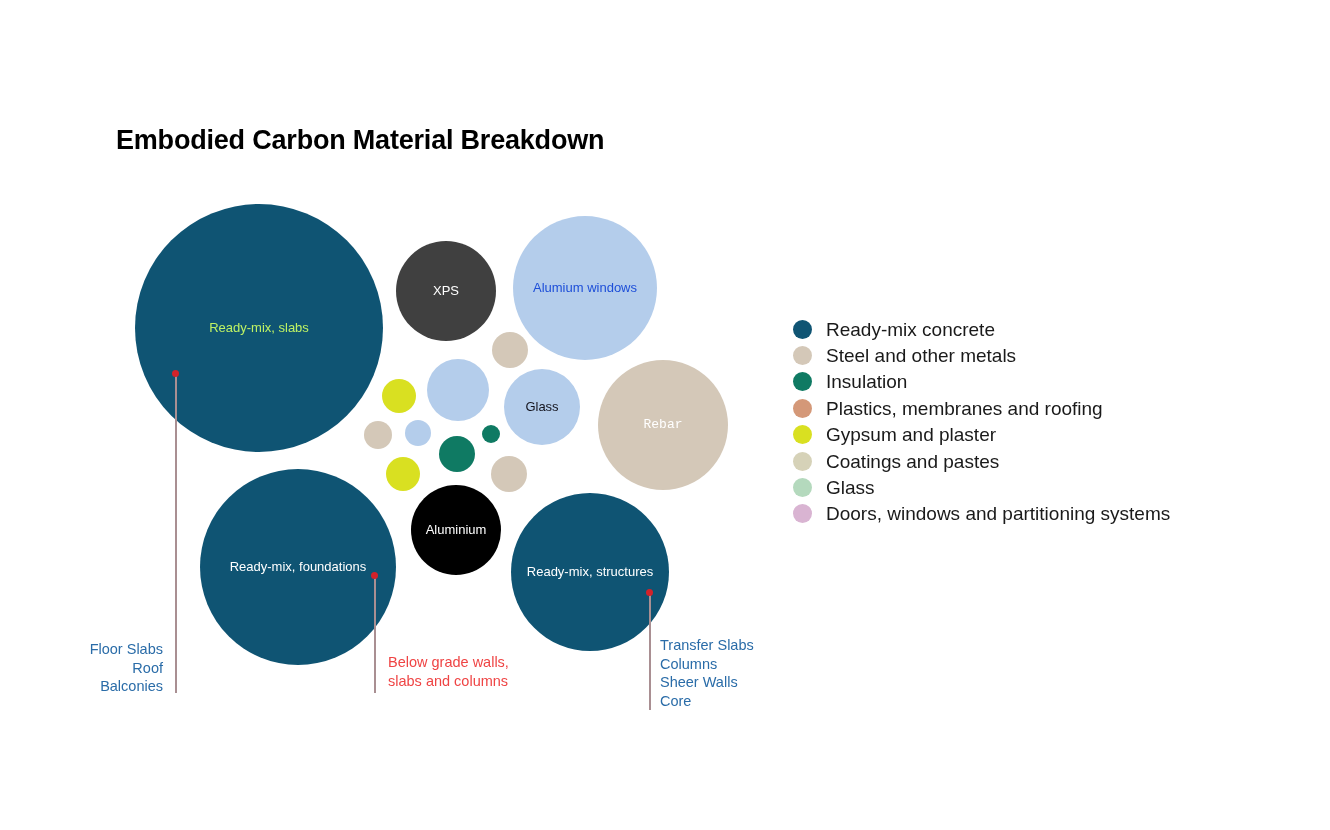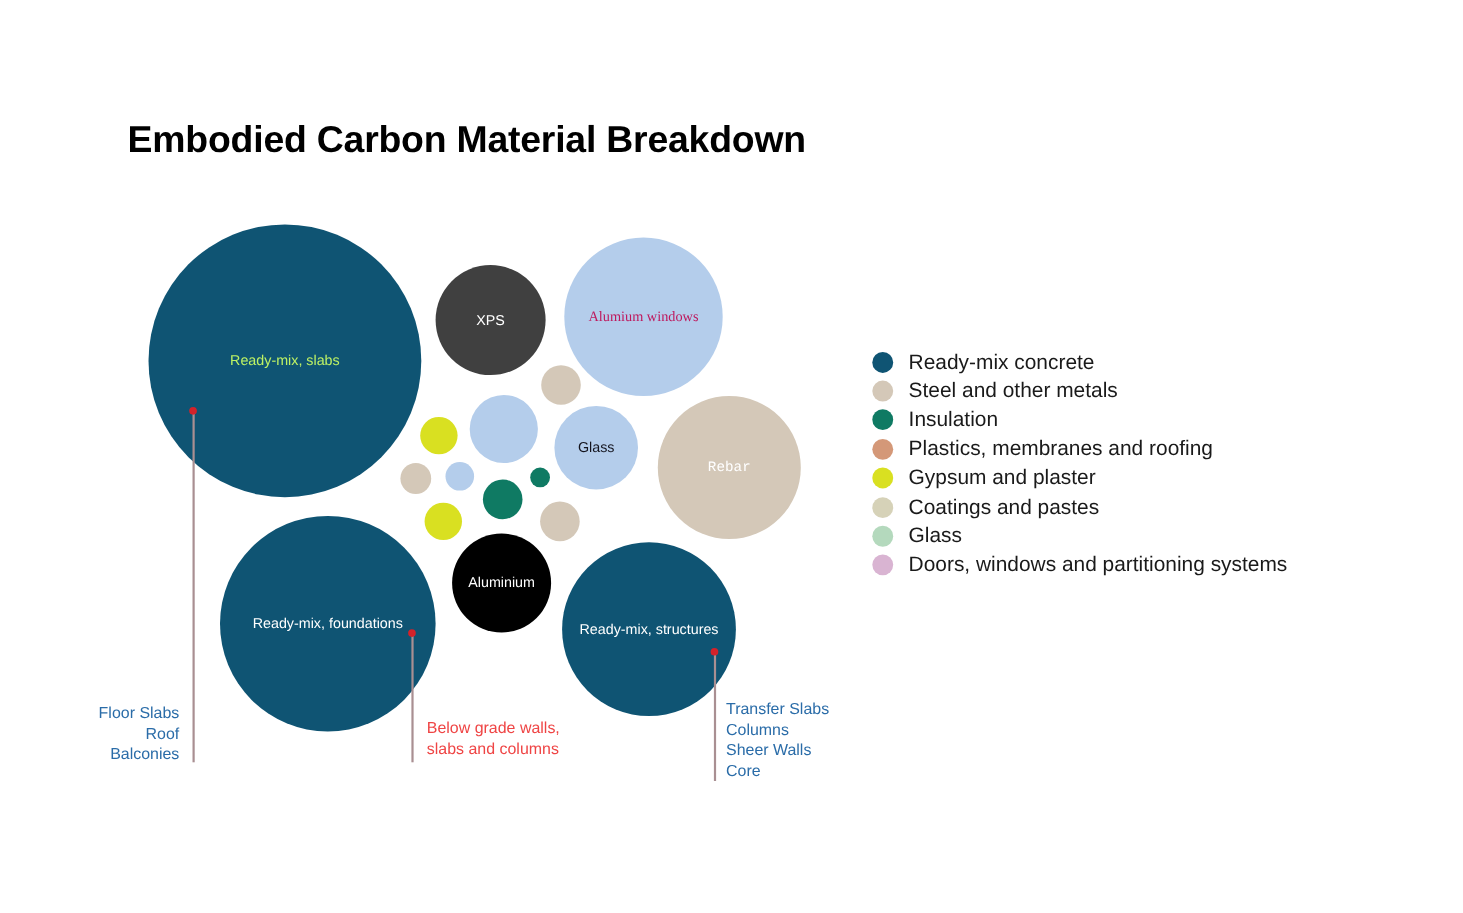--- a/index.html
+++ b/index.html
@@ -18,22 +18,22 @@
   #stage {
     position: absolute;
     left: 0; top: 0;
     width: 1330px;
     height: 830px;
     background: #ffffff;
   }
   #chart-title {
     position: absolute;
     left: 116px;
-    top: 108px;
-    font-size: 34px;
+    top: 125px;
+    font-size: 27px;
     font-weight: bold;
     color: #000000;
     letter-spacing: -0.2px;
     white-space: nowrap;
   }
   #bubble-area {
     position: absolute;
     left: 0; top: 0;
     width: 790px;
     height: 760px;
@@ -116,21 +116,21 @@
       <div class="bubble" style="left: 200px; top: 469px; width: 196px; height: 196px; background: rgb(15, 84, 115);">
         <span class="bubble-label" style="color: rgb(255, 255, 255);">Ready-mix, foundations</span>
       </div>
       <div class="bubble" style="left: 511px; top: 493px; width: 158px; height: 158px; background: rgb(15, 84, 115);">
         <span class="bubble-label" style="color: rgb(255, 255, 255);">Ready-mix, structures</span>
       </div>
       <div class="bubble" style="left: 598px; top: 360px; width: 130px; height: 130px; background: rgb(212, 200, 184);">
         <span class="bubble-label" style="color: rgb(255, 255, 255); font-family: Liberation Mono, monospace;">Rebar</span>
       </div>
       <div class="bubble" style="left: 513px; top: 216px; width: 144px; height: 144px; background: rgb(180, 205, 235);">
-        <span class="bubble-label" style="color: #be185d; font-family: Liberation Serif, serif;">Alumium windows</span>
+        <span class="bubble-label" style="color: #1d4ed8;">Alumium windows</span>
       </div>
       <div class="bubble" style="left: 396px; top: 241px; width: 100px; height: 100px; background: #404040;">
         <span class="bubble-label" style="color: rgb(255, 255, 255);">XPS</span>
       </div>
       <div class="bubble" style="left: 411px; top: 485px; width: 90px; height: 90px; background: #000000;">
         <span class="bubble-label" style="color: rgb(255, 255, 255);">Aluminium</span>
       </div>
       <div class="bubble" style="left: 504px; top: 369px; width: 76px; height: 76px; background: rgb(180, 205, 235);">
         <span class="bubble-label" style="color: rgb(20, 20, 30);">Glass</span>
       </div>

